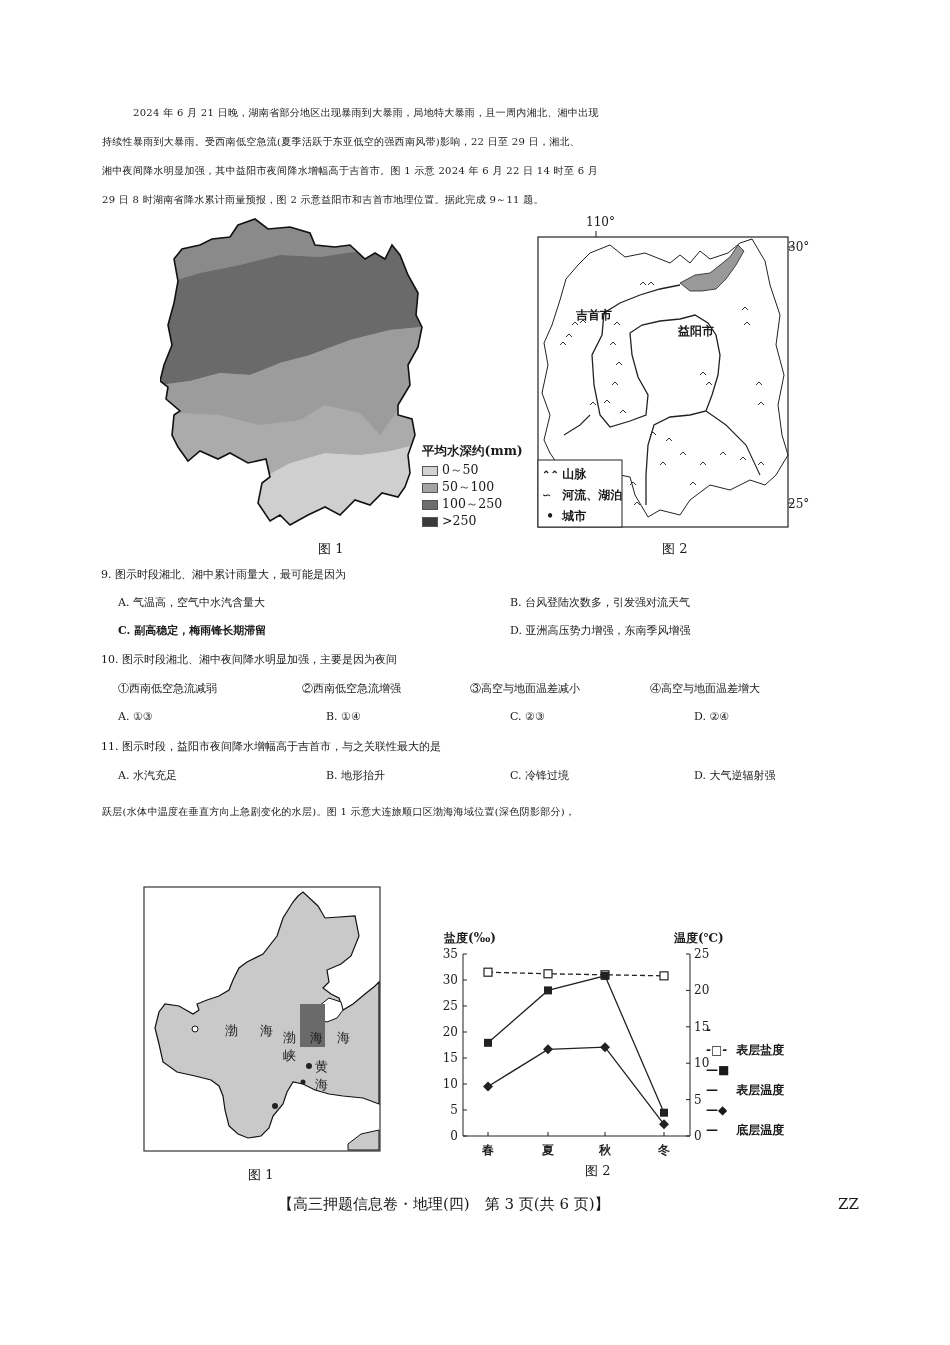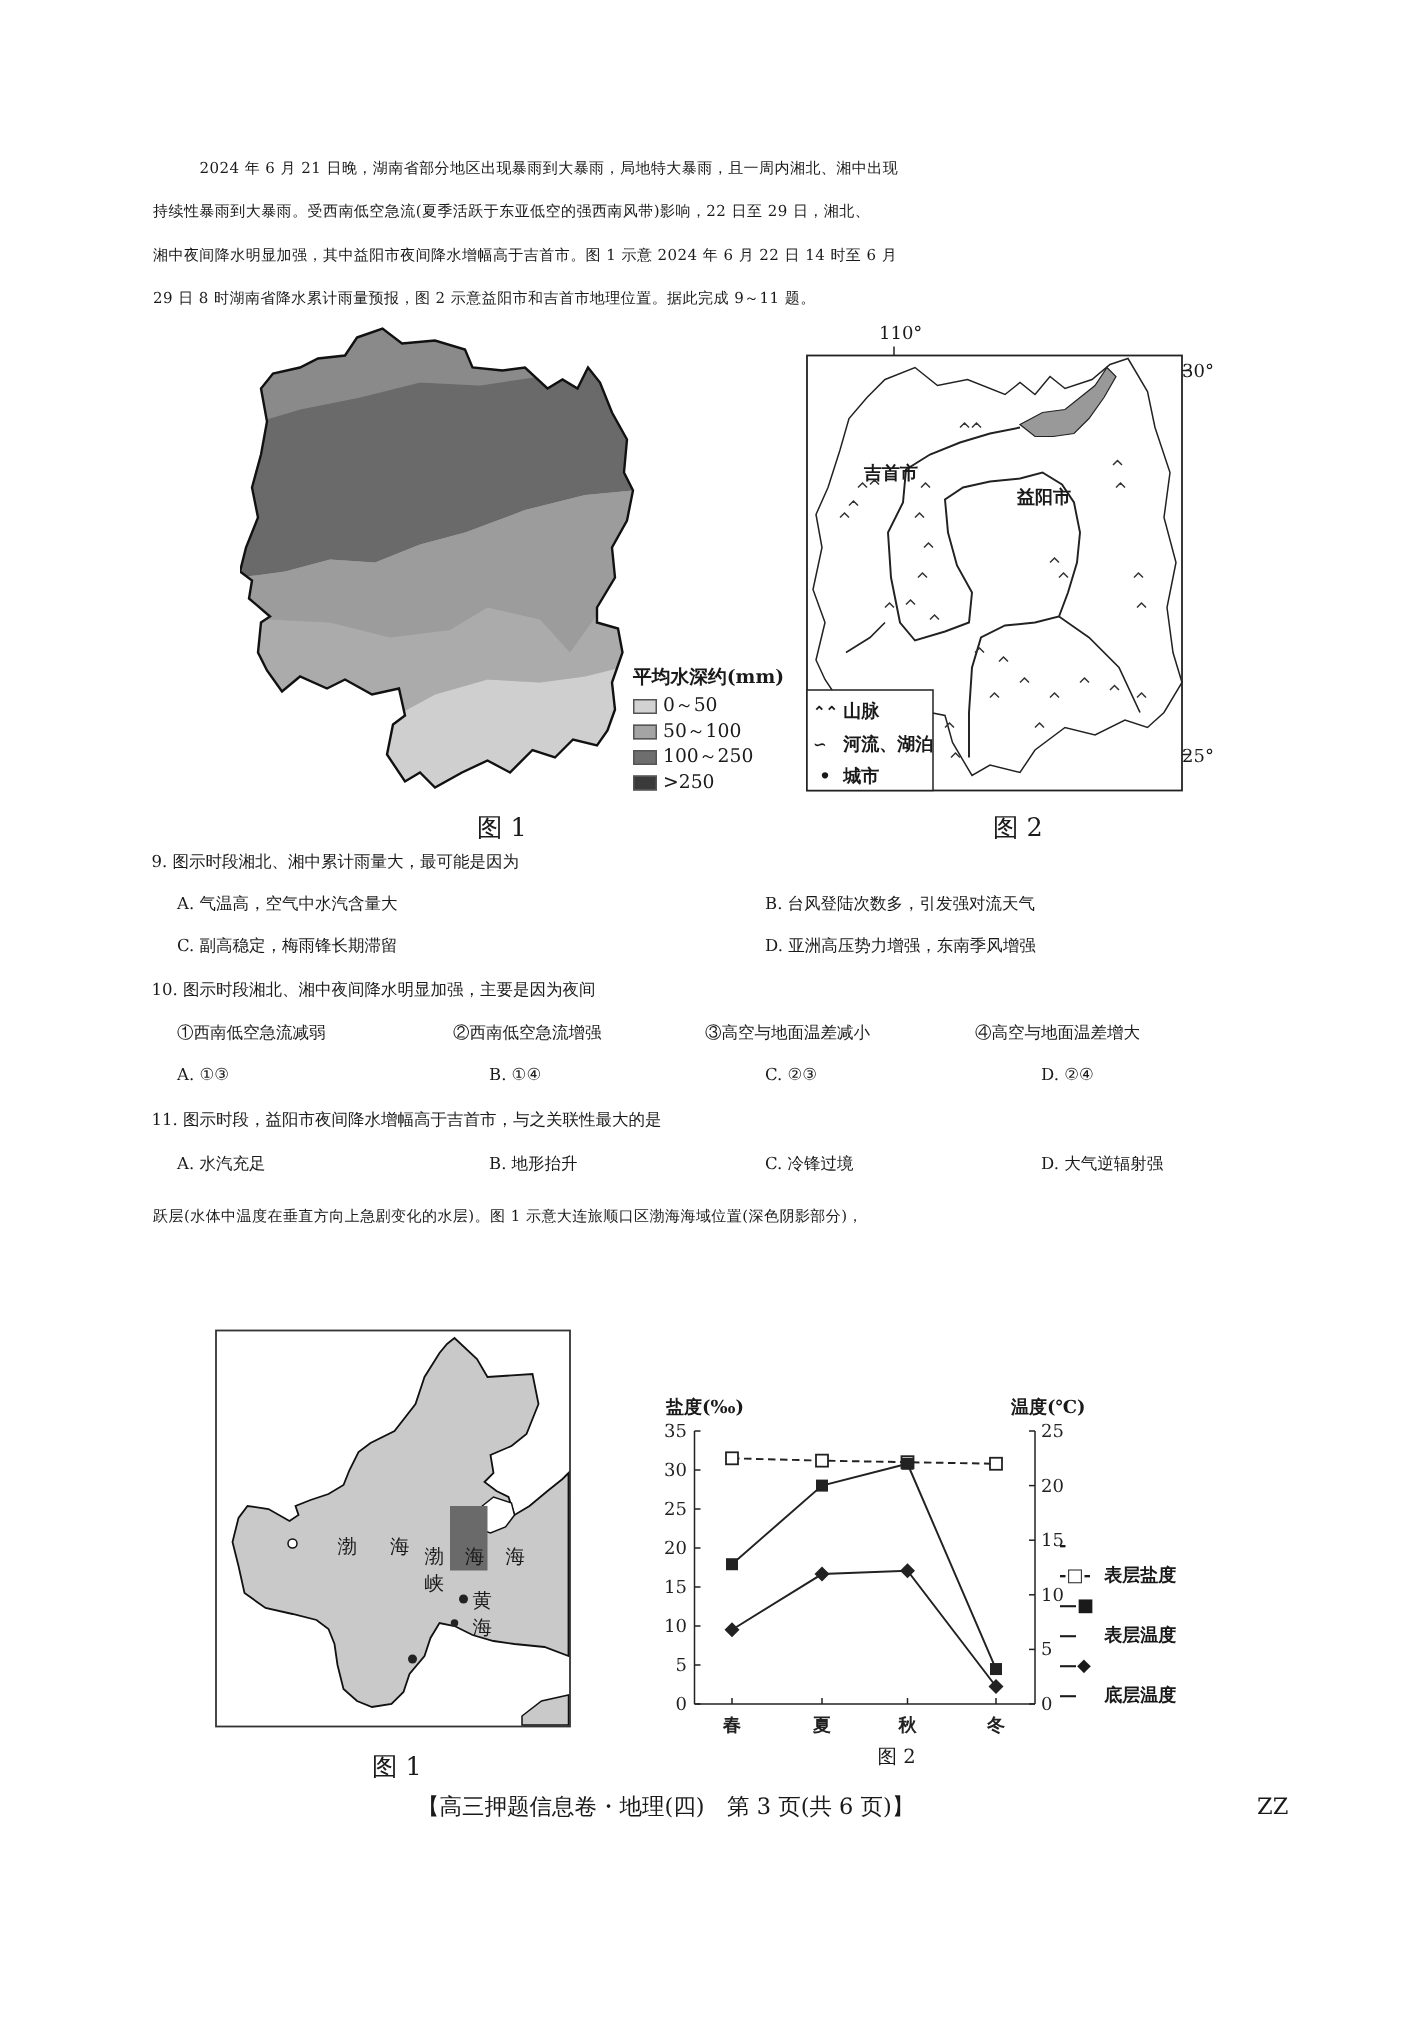--- a/index.html
+++ b/index.html
@@ -3,21 +3,21 @@
 <meta charset="utf-8">
 <style>
   html,body{margin:0;padding:0;background:#fff;}
   body{width:950px;height:1345px;position:relative;overflow:hidden;
        font-family:"DejaVu Serif","Liberation Serif",serif;color:#1a1a1a;}
   .abs{position:absolute;}
   .para{position:absolute;left:102px;width:760px;font-size:10px;line-height:29px;letter-spacing:0.3px;text-align:justify;}
   .para .ln{display:block;white-space:nowrap;}
   .para .ind{padding-left:31px;}
   .q{position:absolute;font-size:11px;white-space:nowrap;text-align:center;}
-  .cap{position:absolute;font-size:17px;}
+  .cap{position:absolute;font-size:13px;}
   svg text{font-family:"DejaVu Serif","Liberation Serif",serif;}
   .footer{position:absolute;top:1195px;left:278px;font-size:15px;font-weight:normal;white-space:nowrap;}
   .zz{position:absolute;top:1195px;left:838px;font-size:15px;}
 </style>
 </head>
 <body>
 
 <div class="para" style="top:98px;">
   <span class="ln ind">2024 年 6 月 21 日晚，湖南省部分地区出现暴雨到大暴雨，局地特大暴雨，且一周内湘北、湘中出现</span>
   <span class="ln">持续性暴雨到大暴雨。受西南低空急流(夏季活跃于东亚低空的强西南风带)影响，22 日至 29 日，湘北、</span>
@@ -82,21 +82,21 @@
     <div><span style="display:inline-block;width:16px;font-size:10px;">⌃⌃</span> <span>山脉</span></div>
     <div><span style="display:inline-block;width:16px;font-size:11px;">∽</span> <span>河流、湖泊</span></div>
     <div><span style="display:inline-block;width:16px;text-align:center;">•</span> <span>城市</span></div>
   </div>
 </div>
 <div class="cap" style="left:662px;top:540px;">图 2</div>
 
 <div class="q" style="left:101px;top:567px;">9. 图示时段湘北、湘中累计雨量大，最可能是因为</div>
 <div class="q" style="left:118px;top:595px;">A. 气温高，空气中水汽含量大</div>
 <div class="q" style="left:510px;top:595px;">B. 台风登陆次数多，引发强对流天气</div>
-<div class="q" style="left:118px;top:623px;">C. 副高稳定，梅雨锋长期滞留</div>
+<div class="q" style="left:118px;top:623px;font-weight:bold;">C. 副高稳定，梅雨锋长期滞留</div>
 <div class="q" style="left:510px;top:623px;">D. 亚洲高压势力增强，东南季风增强</div>
 
 <div class="q" style="left:101px;top:652px;">10. 图示时段湘北、湘中夜间降水明显加强，主要是因为夜间</div>
 <div class="q" style="left:118px;top:681px;">①西南低空急流减弱</div>
 <div class="q" style="left:302px;top:681px;">②西南低空急流增强</div>
 <div class="q" style="left:470px;top:681px;">③高空与地面温差减小</div>
 <div class="q" style="left:650px;top:681px;">④高空与地面温差增大</div>
 <div class="q" style="left:118px;top:710px;">A. ①③</div>
 <div class="q" style="left:326px;top:710px;">B. ①④</div>
 <div class="q" style="left:510px;top:710px;">C. ②③</div>

